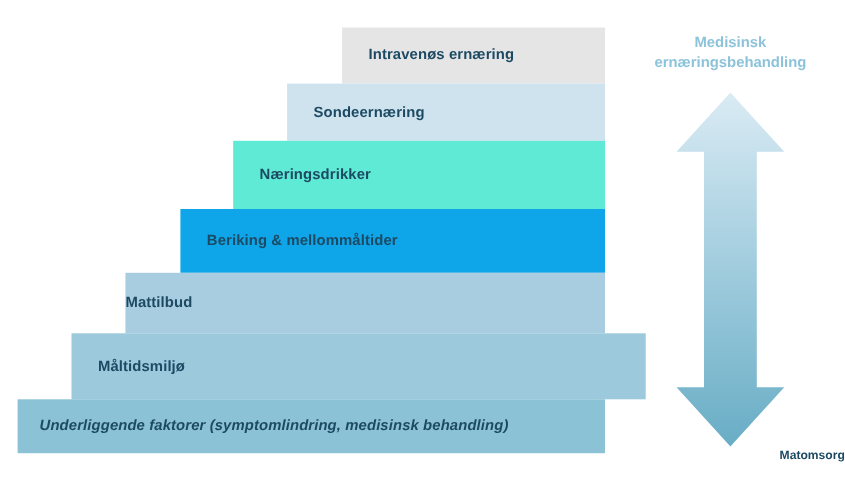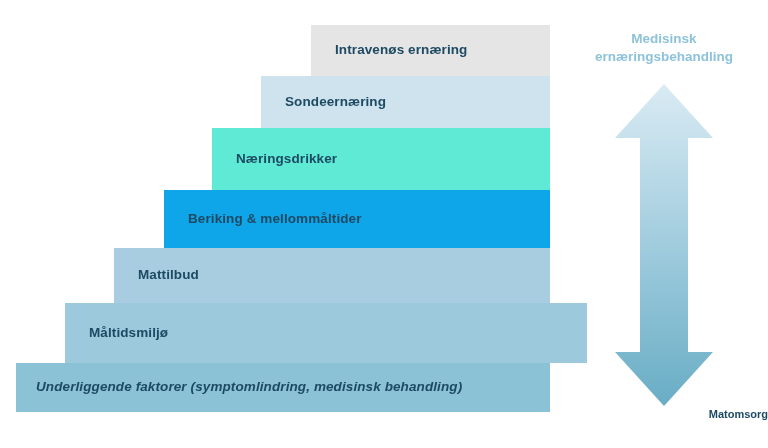--- a/index.html
+++ b/index.html
@@ -63,21 +63,21 @@
     </div>
 
     <div class="step" style="left: 212px; top: 128px; width: 338px; height: 62px; right: auto; background: #5eead4; padding-left: 24px;">
       <span class="step-label">Næringsdrikker</span>
     </div>
 
     <div class="step" style="left: 164px; top: 190px; width: 386px; height: 58px; right: auto; background: #0ea5e9; padding-left: 24px;">
       <span class="step-label">Beriking &amp; mellommåltider</span>
     </div>
 
-    <div class="step" style="left: 114px; top: 248px; width: 436px; height: 55px; right: auto; background: rgb(169, 205, 224); padding-left: 24px;">
+    <div class="step" style="left: 114px; top: 248px; width: 436px; height: 55px; right: auto; background: rgb(169, 205, 224); ">
       <span class="step-label">Mattilbud</span>
     </div>
 
     <div class="step" style="left: 65px; top: 303px; width: 522px; height: 60px; right: auto; background: rgb(157, 201, 221); padding-left: 24px;">
       <span class="step-label">Måltidsmiljø</span>
     </div>
 
     <div class="step" style="left: 16px; top: 363px; width: 534px; height: 49px; right: auto; background: rgb(139, 194, 214); padding-left: 20px; font-style: italic;">
       <span class="step-label">Underliggende faktorer (symptomlindring, medisinsk behandling)</span>
     </div>

